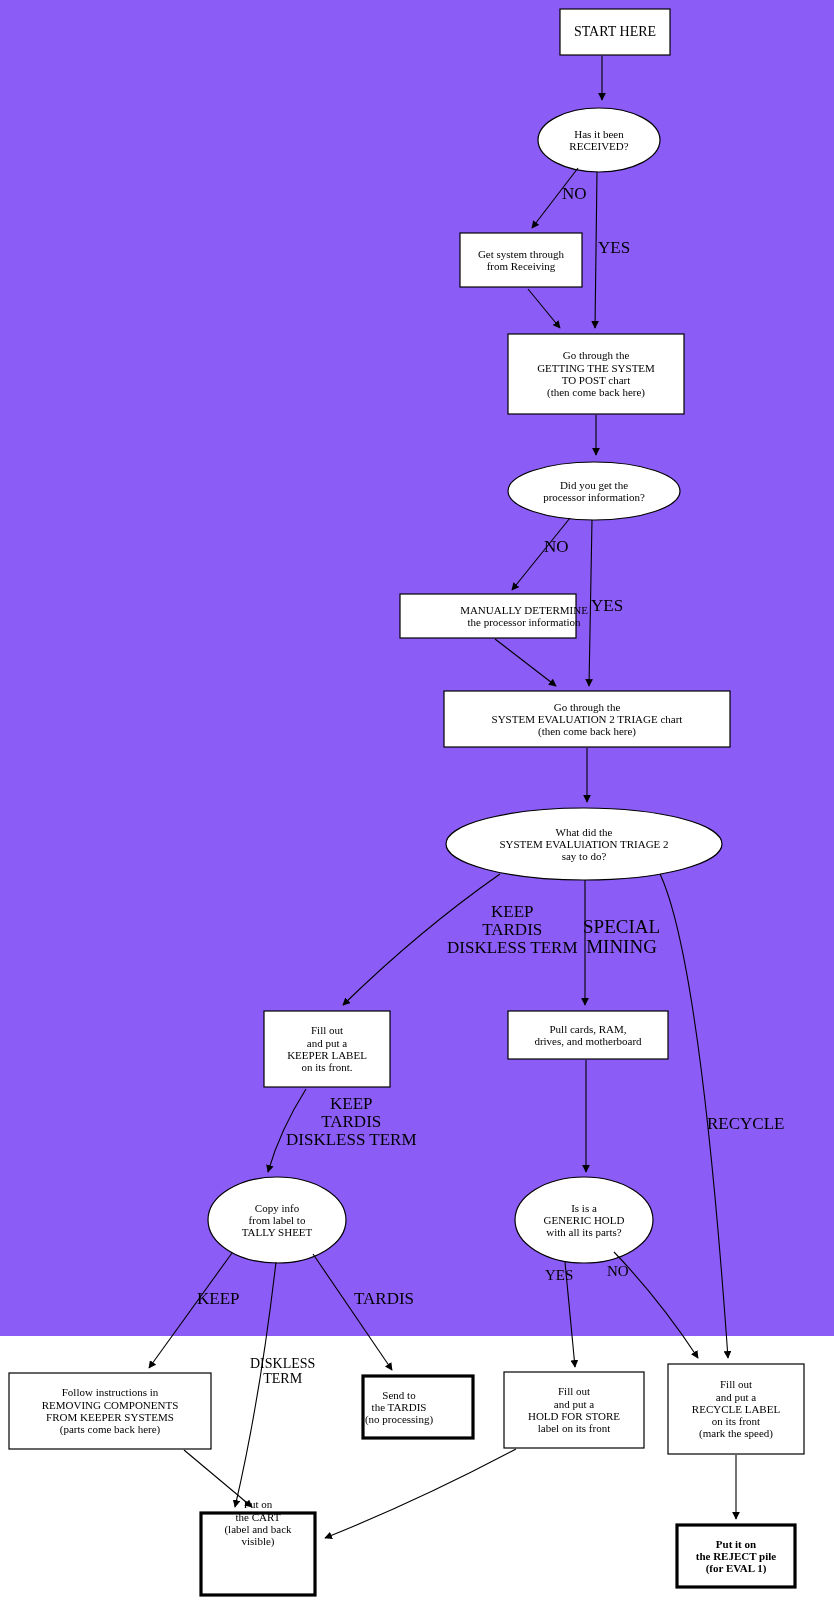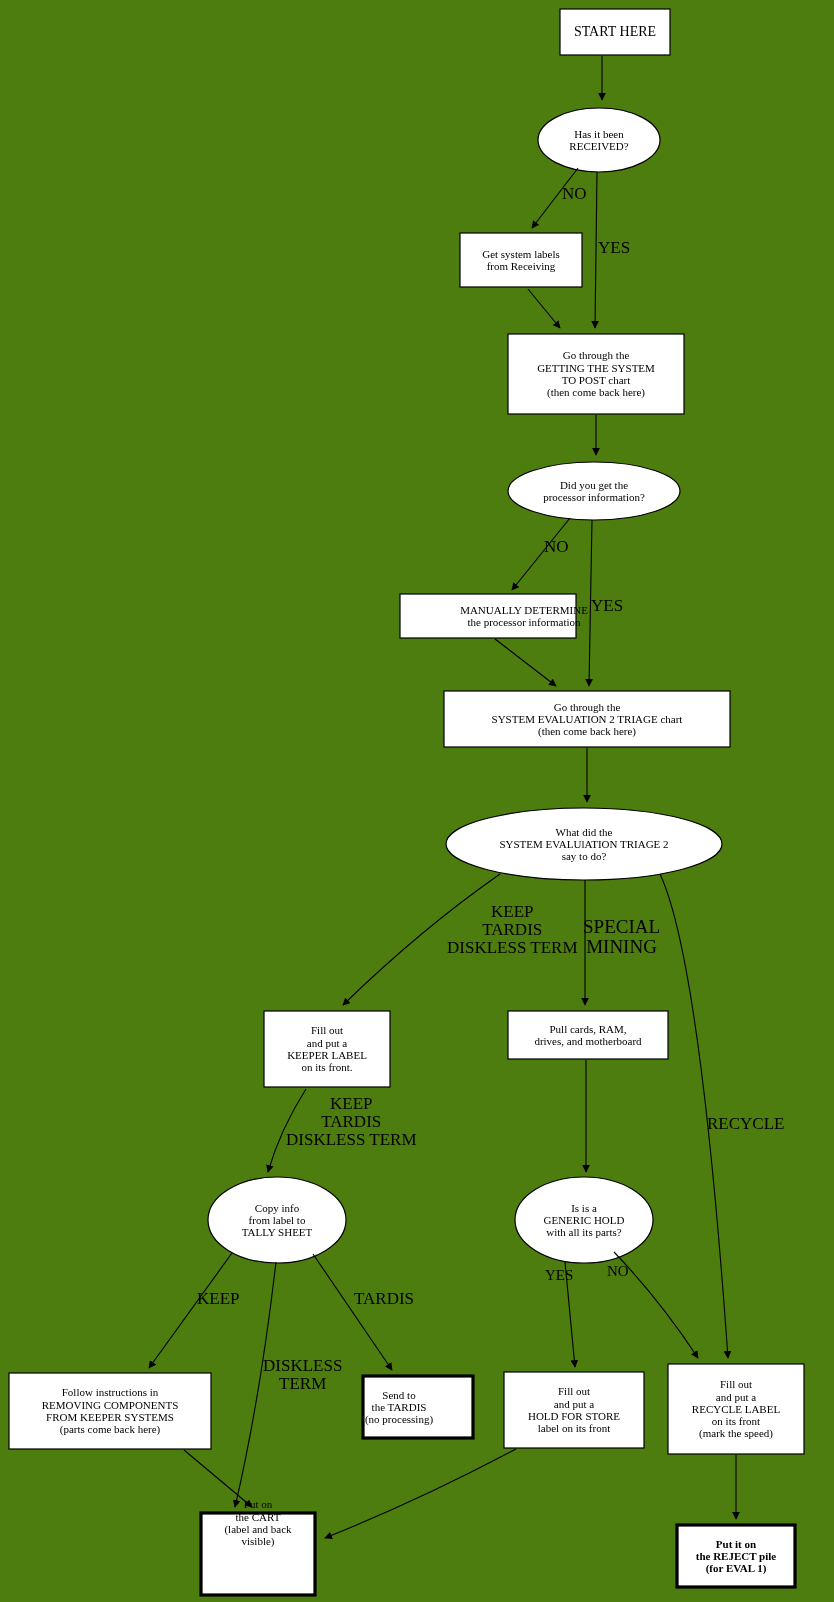--- a/index.html
+++ b/index.html
@@ -1,18 +1,18 @@
 <!DOCTYPE html>
 <html><head>
 <meta charset="utf-8">
 <style>
   html,body{margin:0;padding:0;background:#ffffff;}
   body{width:834px;height:1602px;overflow:hidden;
        font-family:"Liberation Serif","DejaVu Serif",serif;}
-  #chart{position:relative;width:834px;height:1602px;background:#4d7c0f;}
+  #chart{position:relative;width:834px;height:1336px;background:#8b5cf6;}
   svg{position:absolute;left:0;top:0;width:834px;height:1602px;}
   .shape{fill:#ffffff;stroke:#000000;stroke-width:1.2;}
   .shape.thick{stroke-width:3.2;}
   .edge{fill:none;stroke:#000000;stroke-width:1.1;}
   .nodetext{
     position:absolute;
     text-align:center;
     color:#000;
     line-height:1.12;
     white-space:pre-line;
@@ -85,21 +85,21 @@
       <path class="edge" d="M 184 1450 L 252 1507" marker-end="url(#ah)"></path>
       <path class="edge" d="M 516 1449 Q 420 1500 325 1538" marker-end="url(#ah)"></path>
       <path class="edge" d="M 736 1455 L 736 1519" marker-end="url(#ah)"></path>
     </g>
   </svg>
 
   <div id="labels">
       <div class="nodetext" style="left: 560px; top: 9px; width: 110px; height: 46px; font-size: 14px;">START HERE</div>
       <div class="nodetext" style="left: 538px; top: 108px; width: 122px; height: 64px; font-size: 11px;">Has it been
 RECEIVED?</div>
-      <div class="nodetext" style="left: 460px; top: 233px; width: 122px; height: 54px; font-size: 11px;">Get system labels
+      <div class="nodetext" style="left: 460px; top: 233px; width: 122px; height: 54px; font-size: 11px;">Get system through
 from Receiving</div>
       <div class="nodetext" style="left: 508px; top: 334px; width: 176px; height: 80px; font-size: 11px;">Go through the
 GETTING THE SYSTEM
 TO POST chart
 (then come back here)</div>
       <div class="nodetext" style="left: 508px; top: 462px; width: 172px; height: 58px; font-size: 11px;">Did you get the
 processor information?</div>
       <div class="nodetext" style="left: 400px; top: 594px; width: 176px; height: 44px; font-size: 11px; margin-left: 36px;">MANUALLY DETERMINE
 the processor information</div>
       <div class="nodetext" style="left: 444px; top: 691px; width: 286px; height: 56px; font-size: 11px;">Go through the
@@ -153,18 +153,18 @@
 TARDIS
 DISKLESS TERM</div>
       <div class="edgelabel" style="left: 583px; top: 917px; font-size: 19px;">SPECIAL
 MINING</div>
       <div class="edgelabel" style="left: 707px; top: 1115px; font-size: 17px;">RECYCLE</div>
       <div class="edgelabel" style="left: 286px; top: 1095px; font-size: 17px;">KEEP
 TARDIS
 DISKLESS TERM</div>
       <div class="edgelabel" style="left: 197px; top: 1290px; font-size: 17px;">KEEP</div>
       <div class="edgelabel" style="left: 354px; top: 1290px; font-size: 17px;">TARDIS</div>
-      <div class="edgelabel" style="left: 263px; top: 1357px; font-size: 17px;">DISKLESS
+      <div class="edgelabel" style="left: 250px; top: 1357px; font-size: 14px;">DISKLESS
 TERM</div>
       <div class="edgelabel" style="left: 545px; top: 1268px; font-size: 15px;">YES</div>
       <div class="edgelabel" style="left: 607px; top: 1264px; font-size: 15px;">NO</div>
     </div>
 </div>
 
 </body></html>

